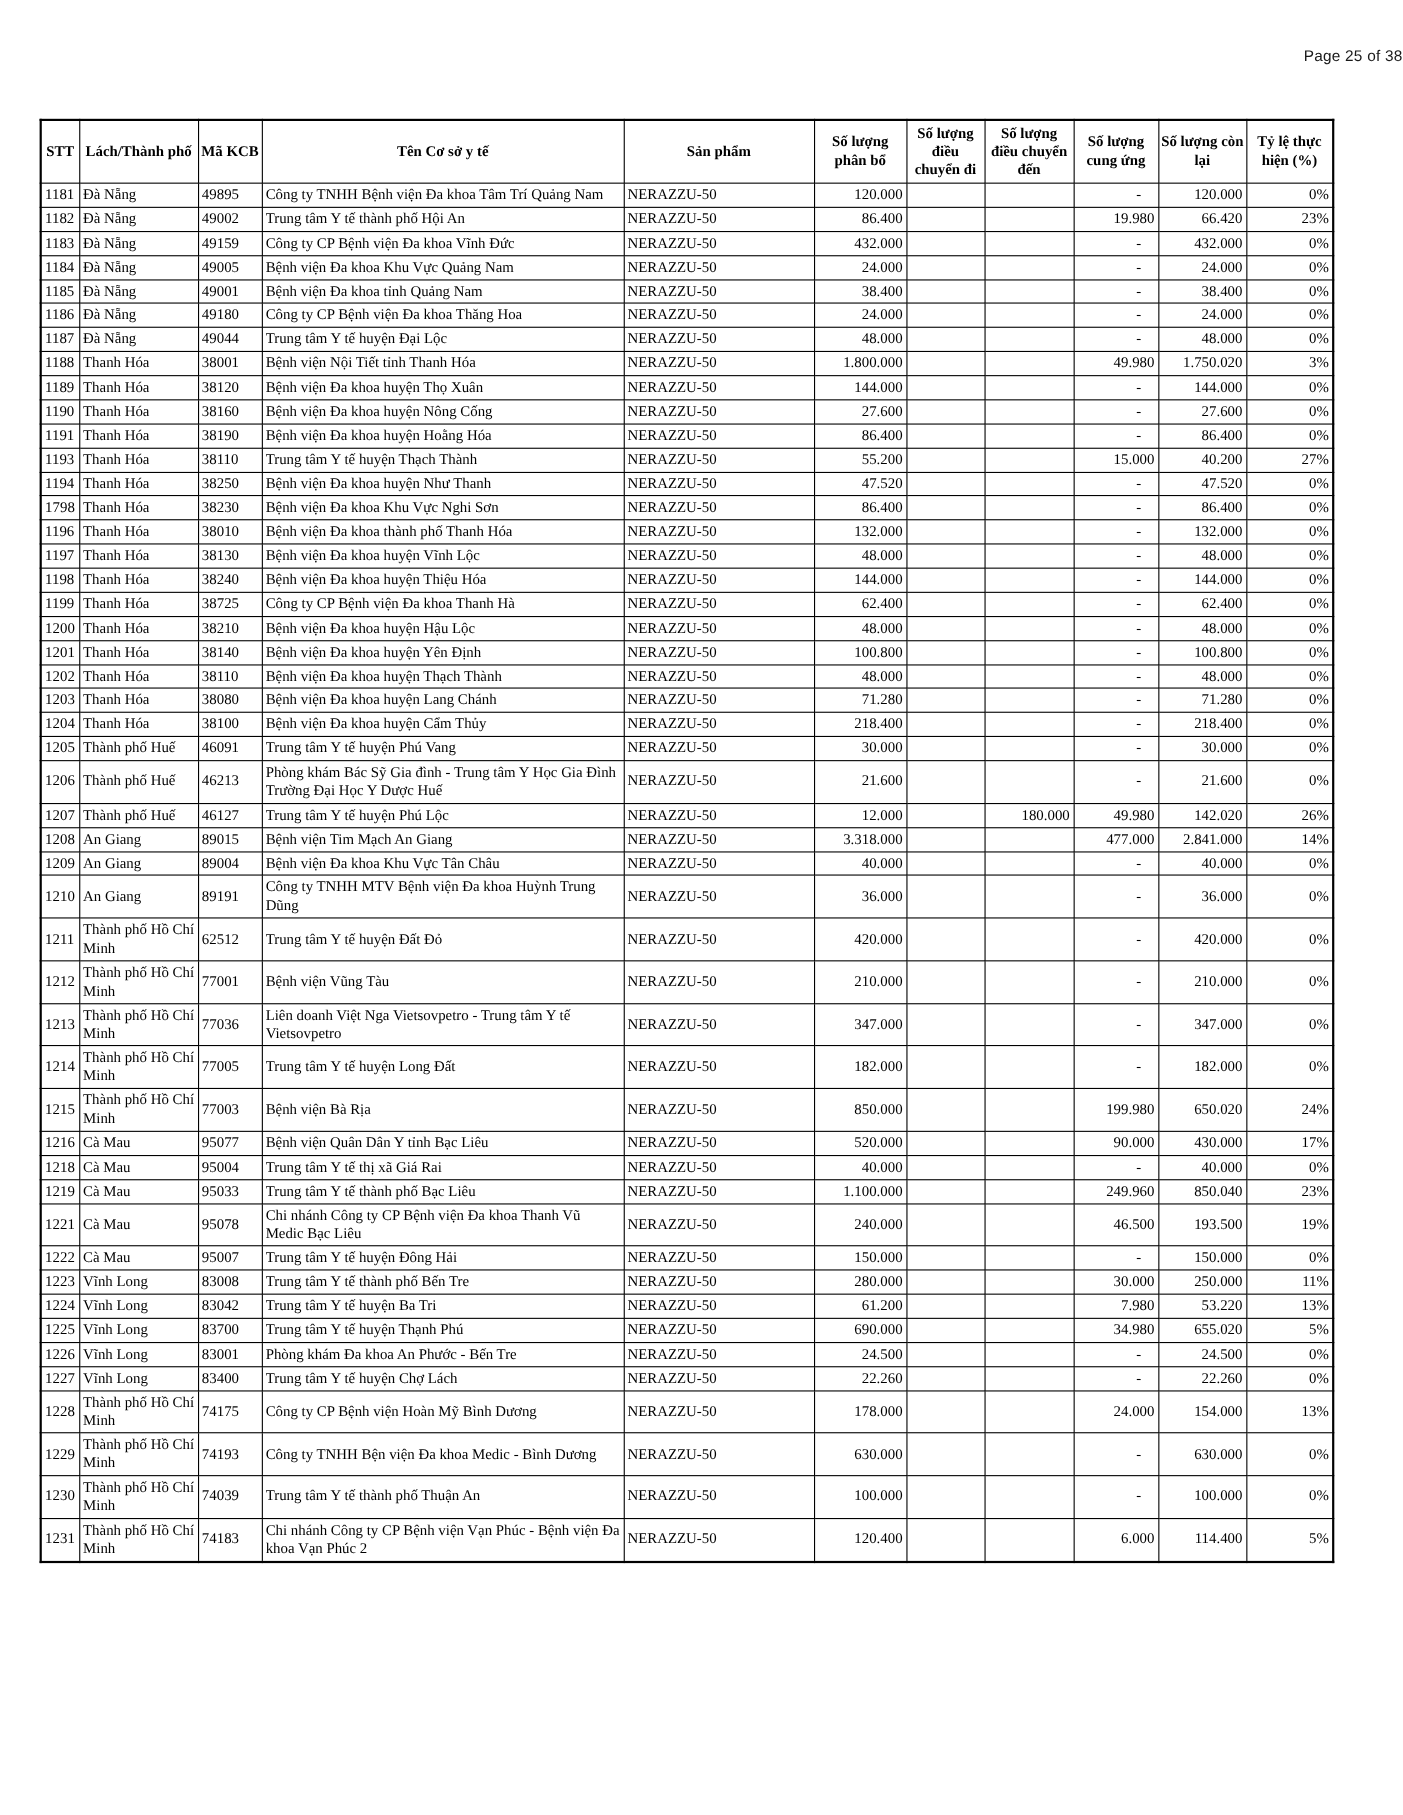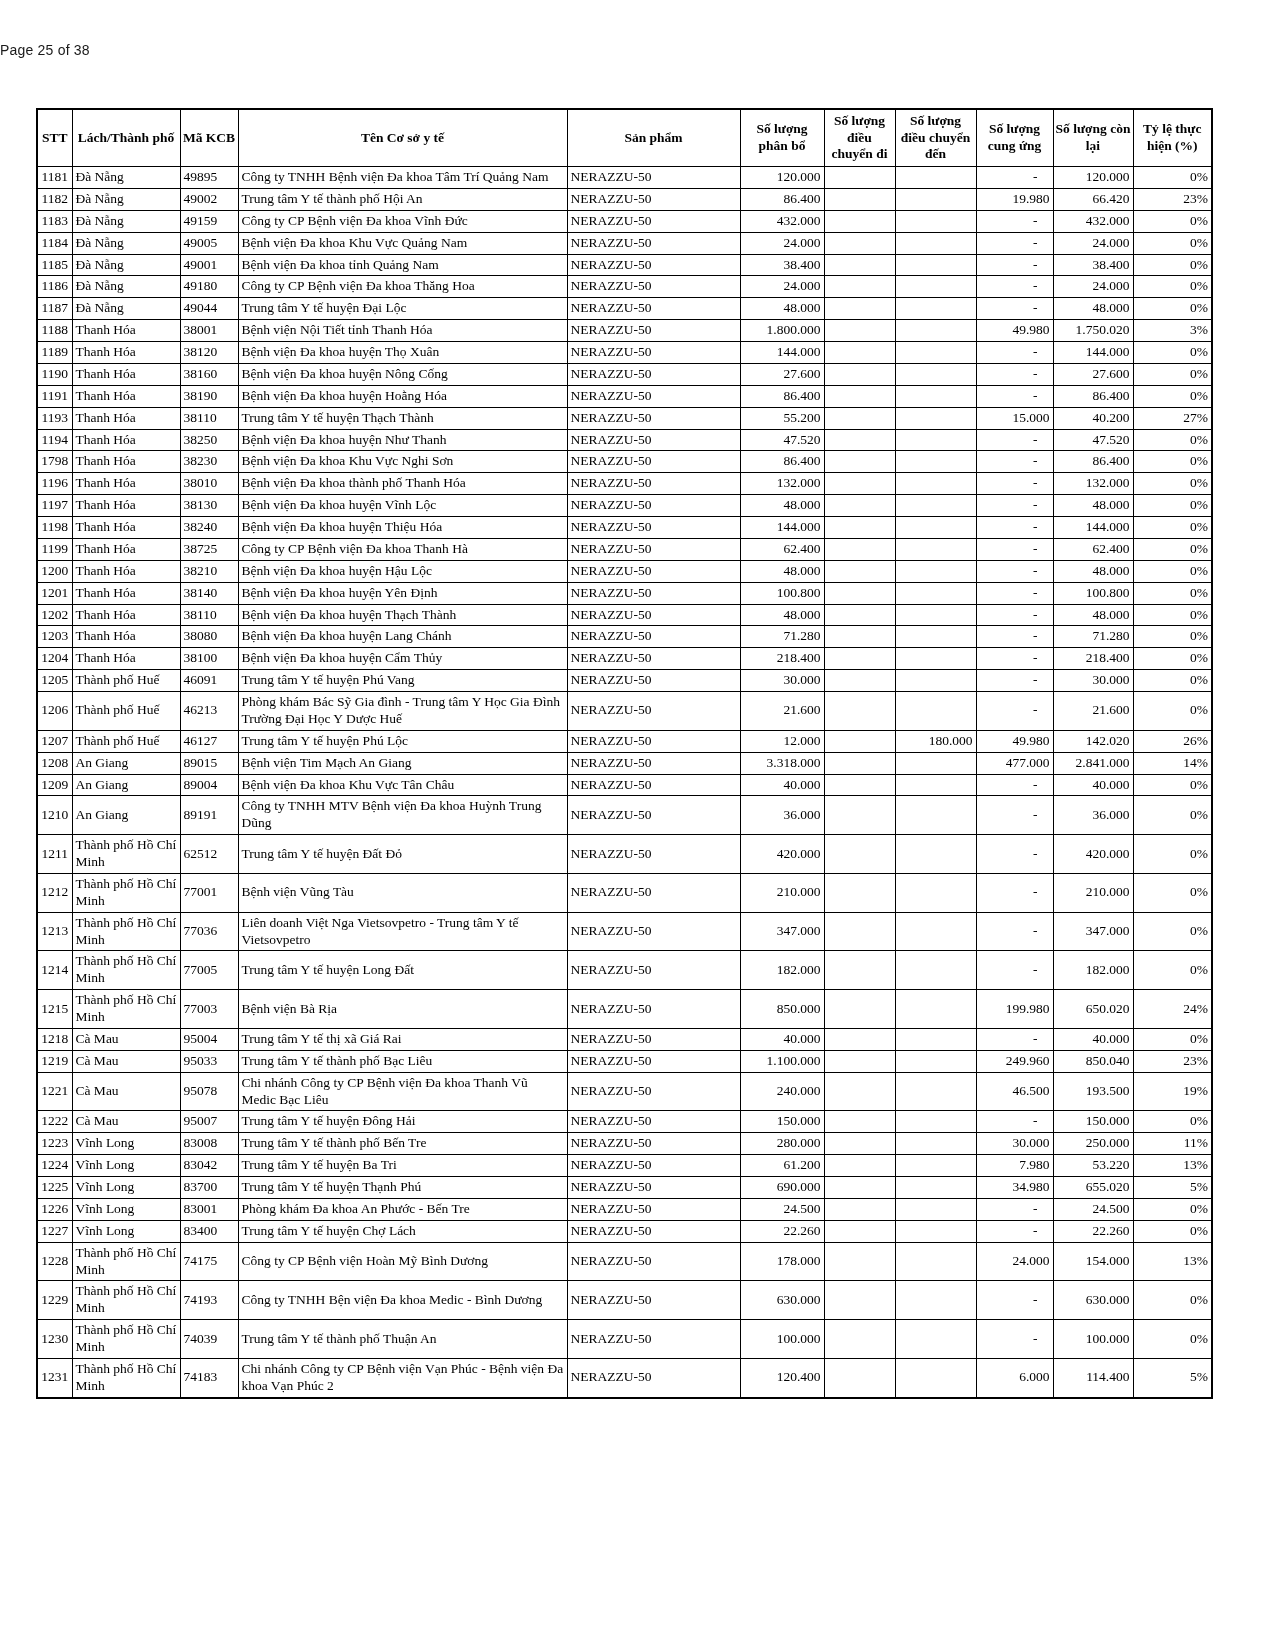--- a/index.html
+++ b/index.html
@@ -14,21 +14,21 @@
     background: #ffffff;
     font-family: "Liberation Serif", serif;
     color: #000;
     overflow: hidden;
   }
   .page-header {
     position: absolute;
     top: 42px;
     left: 0;
     width: 100%;
-    text-align: left;
+    text-align: right;
     font-family: "Liberation Sans", sans-serif;
     font-size: 14px;
     color: #1a1a1a;
     letter-spacing: 0.2px;
   }
   table.alloc {
     position: absolute;
     left: 36px;
     top: 108px;
     width: 1175px;
@@ -44,21 +44,21 @@
     padding: 2px 3px;
     overflow: hidden;
     word-wrap: break-word;
   }
   table.alloc thead th {
     font-weight: bold;
     text-align: center;
     height: 52px;
     padding: 2px 2px;
   }
-  td.stt  { text-align: center; padding-right: 3px; }
+  td.stt  { text-align: left; padding-right: 3px; }
   td.text { text-align: left;  padding-left: 3px; }
   td.num  { text-align: right; padding-right: 4px; }
   td.num.dash { padding-right: 15px; }
   td.rate { text-align: right; padding-right: 3px; }
 </style>
 </head>
 <body>
 
 <div class="page">
 
@@ -564,20 +564,33 @@
       <td class="text">Bệnh viện Bà Rịa</td>
       <td class="text">NERAZZU-50</td>
       <td class="num">850.000</td>
       <td class="num"></td>
       <td class="num"></td>
       <td class="num">199.980</td>
       <td class="num">650.020</td>
       <td class="rate">24%</td>
     </tr>
 
+    <tr>
+      <td class="stt">1216</td>
+      <td class="text">Cà Mau</td>
+      <td class="text">95077</td>
+      <td class="text">Bệnh viện Quân Dân Y tỉnh Bạc Liêu</td>
+      <td class="text">NERAZZU-50</td>
+      <td class="num">520.000</td>
+      <td class="num"></td>
+      <td class="num"></td>
+      <td class="num">90.000</td>
+      <td class="num">430.000</td>
+      <td class="rate">17%</td>
+    </tr>
 
 
     <tr>
       <td class="stt">1218</td>
       <td class="text">Cà Mau</td>
       <td class="text">95004</td>
       <td class="text">Trung tâm Y tế thị xã Giá Rai</td>
       <td class="text">NERAZZU-50</td>
       <td class="num">40.000</td>
       <td class="num"></td>

